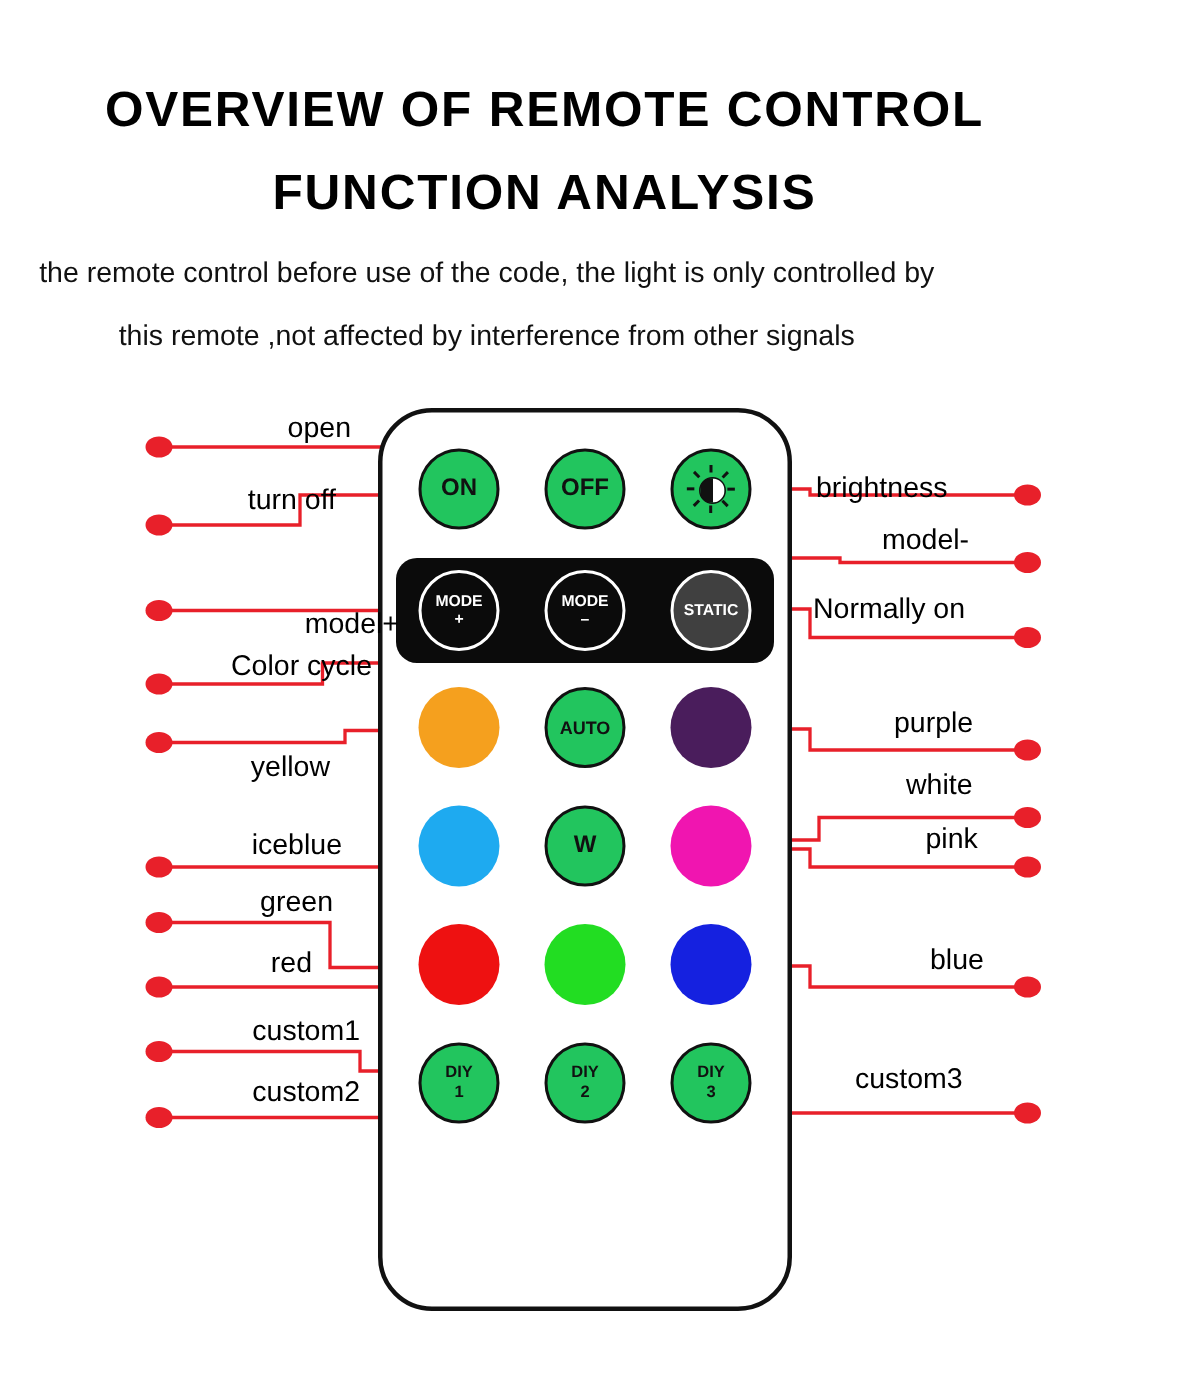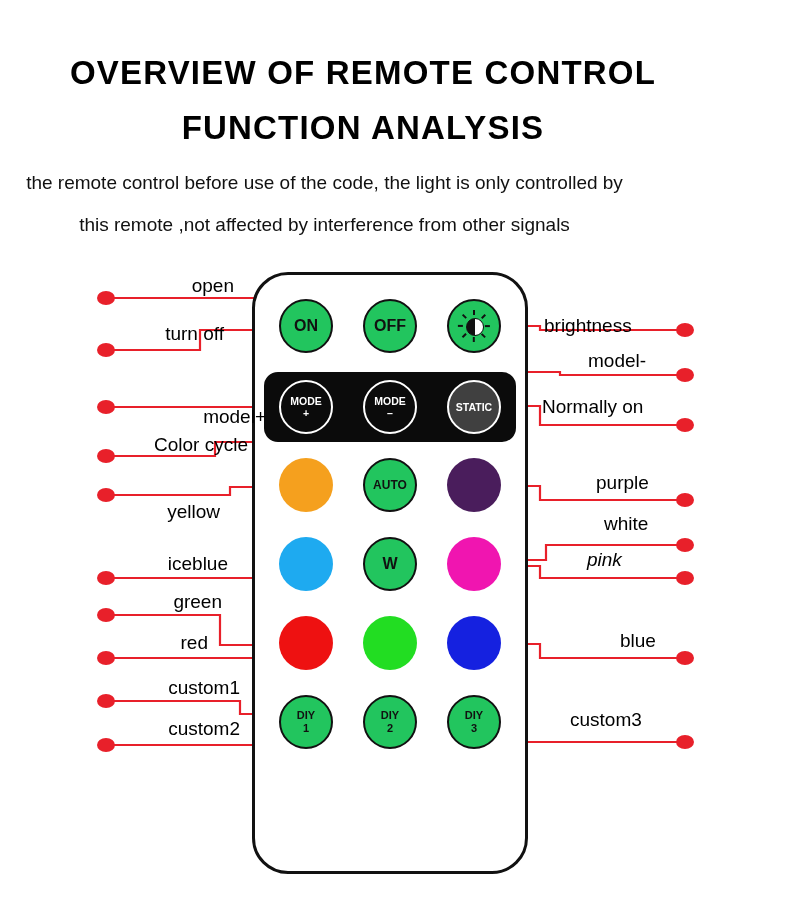--- a/index.html
+++ b/index.html
@@ -261,15 +261,15 @@
 <div class="callout left" style="left:0; width:222px; top:591px;">green</div>
 <div class="callout left" style="left:0; width:208px; top:632px;">red</div>
 <div class="callout left" style="left:0; width:240px; top:677px;">custom1</div>
 <div class="callout left" style="left:0; width:240px; top:718px;">custom2</div>
 
 <div class="callout right" style="left:544px; top:315px;">brightness</div>
 <div class="callout right" style="left:588px; top:350px;">model-</div>
 <div class="callout right" style="left:542px; top:396px;">Normally on</div>
 <div class="callout right" style="left:596px; top:472px;">purple</div>
 <div class="callout right" style="left:604px; top:513px;">white</div>
-<div class="callout right" style="left:587px; top:549px;font-style:italic;">pink</div>
+<div class="callout right" style="left:617px; top:549px;">pink</div>
 <div class="callout right" style="left:620px; top:630px;">blue</div>
 <div class="callout right" style="left:570px; top:709px;">custom3</div>
 
 </body></html>

